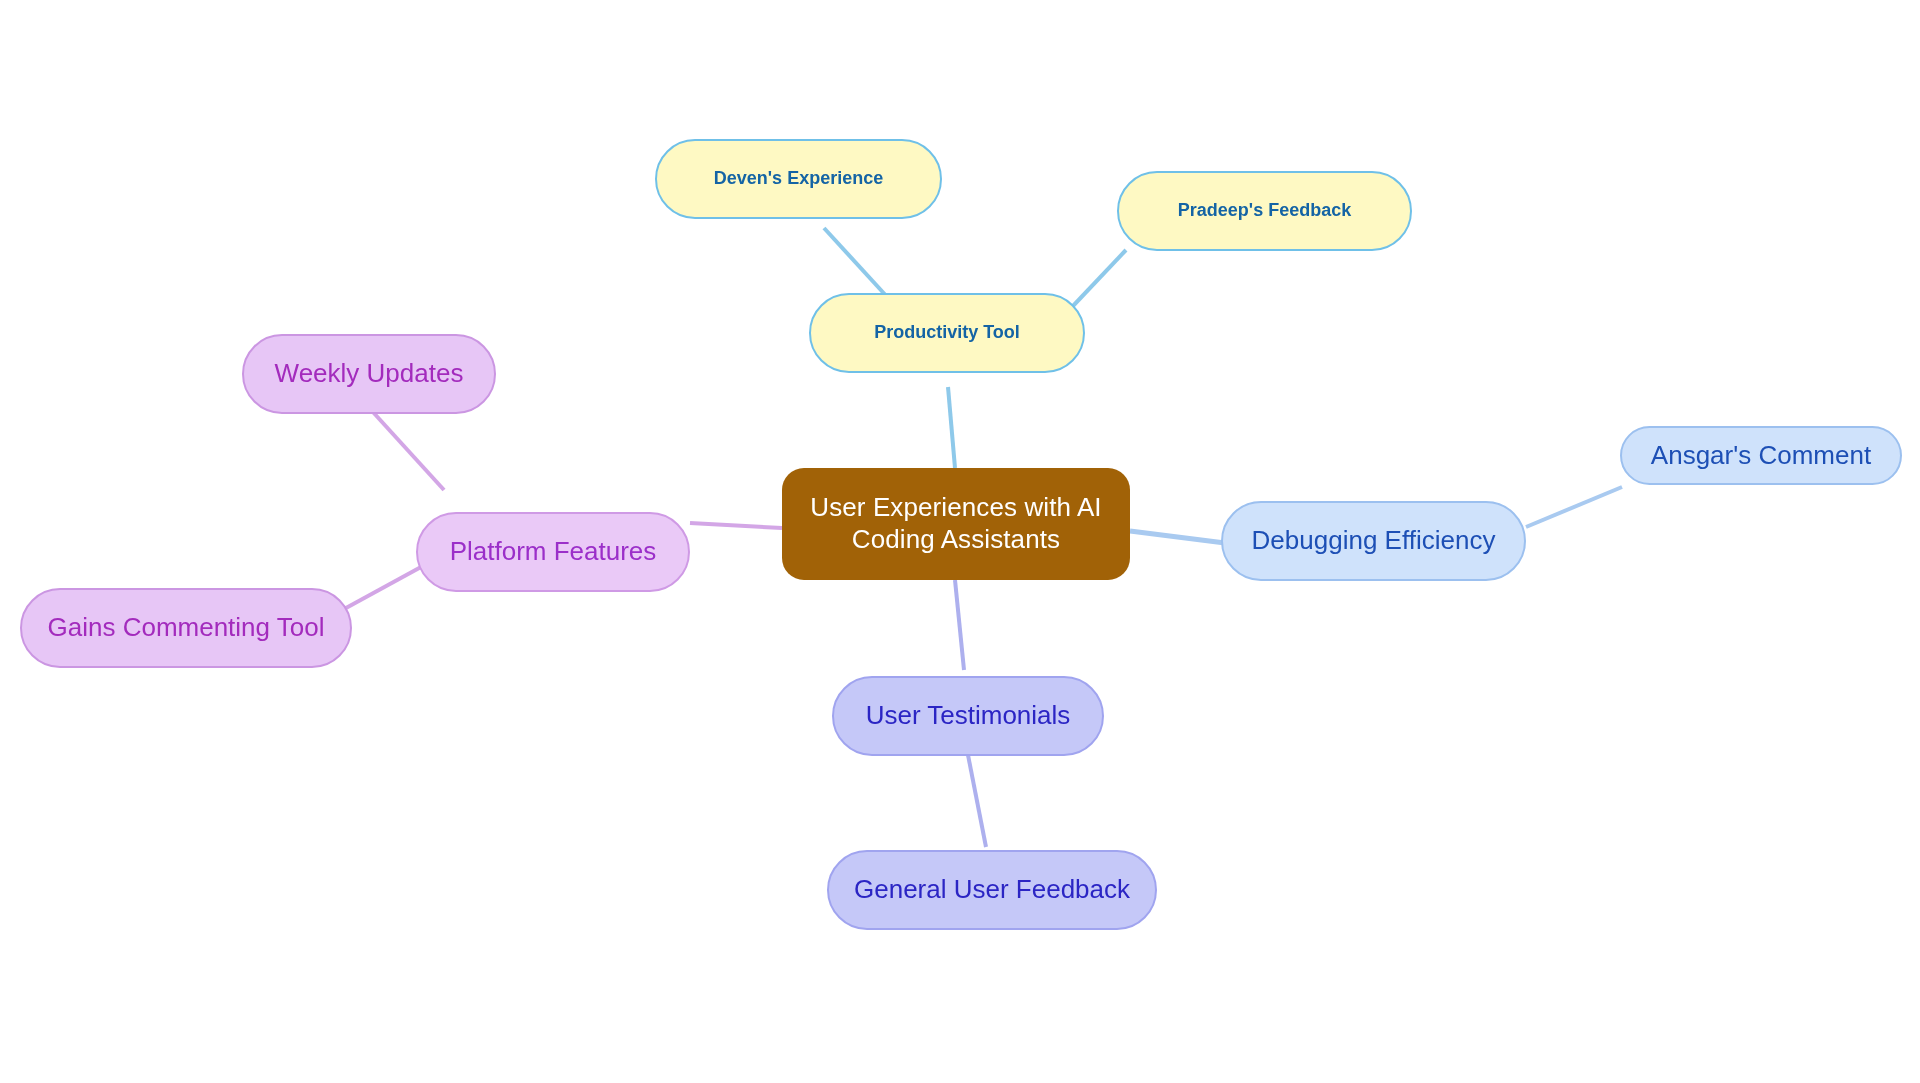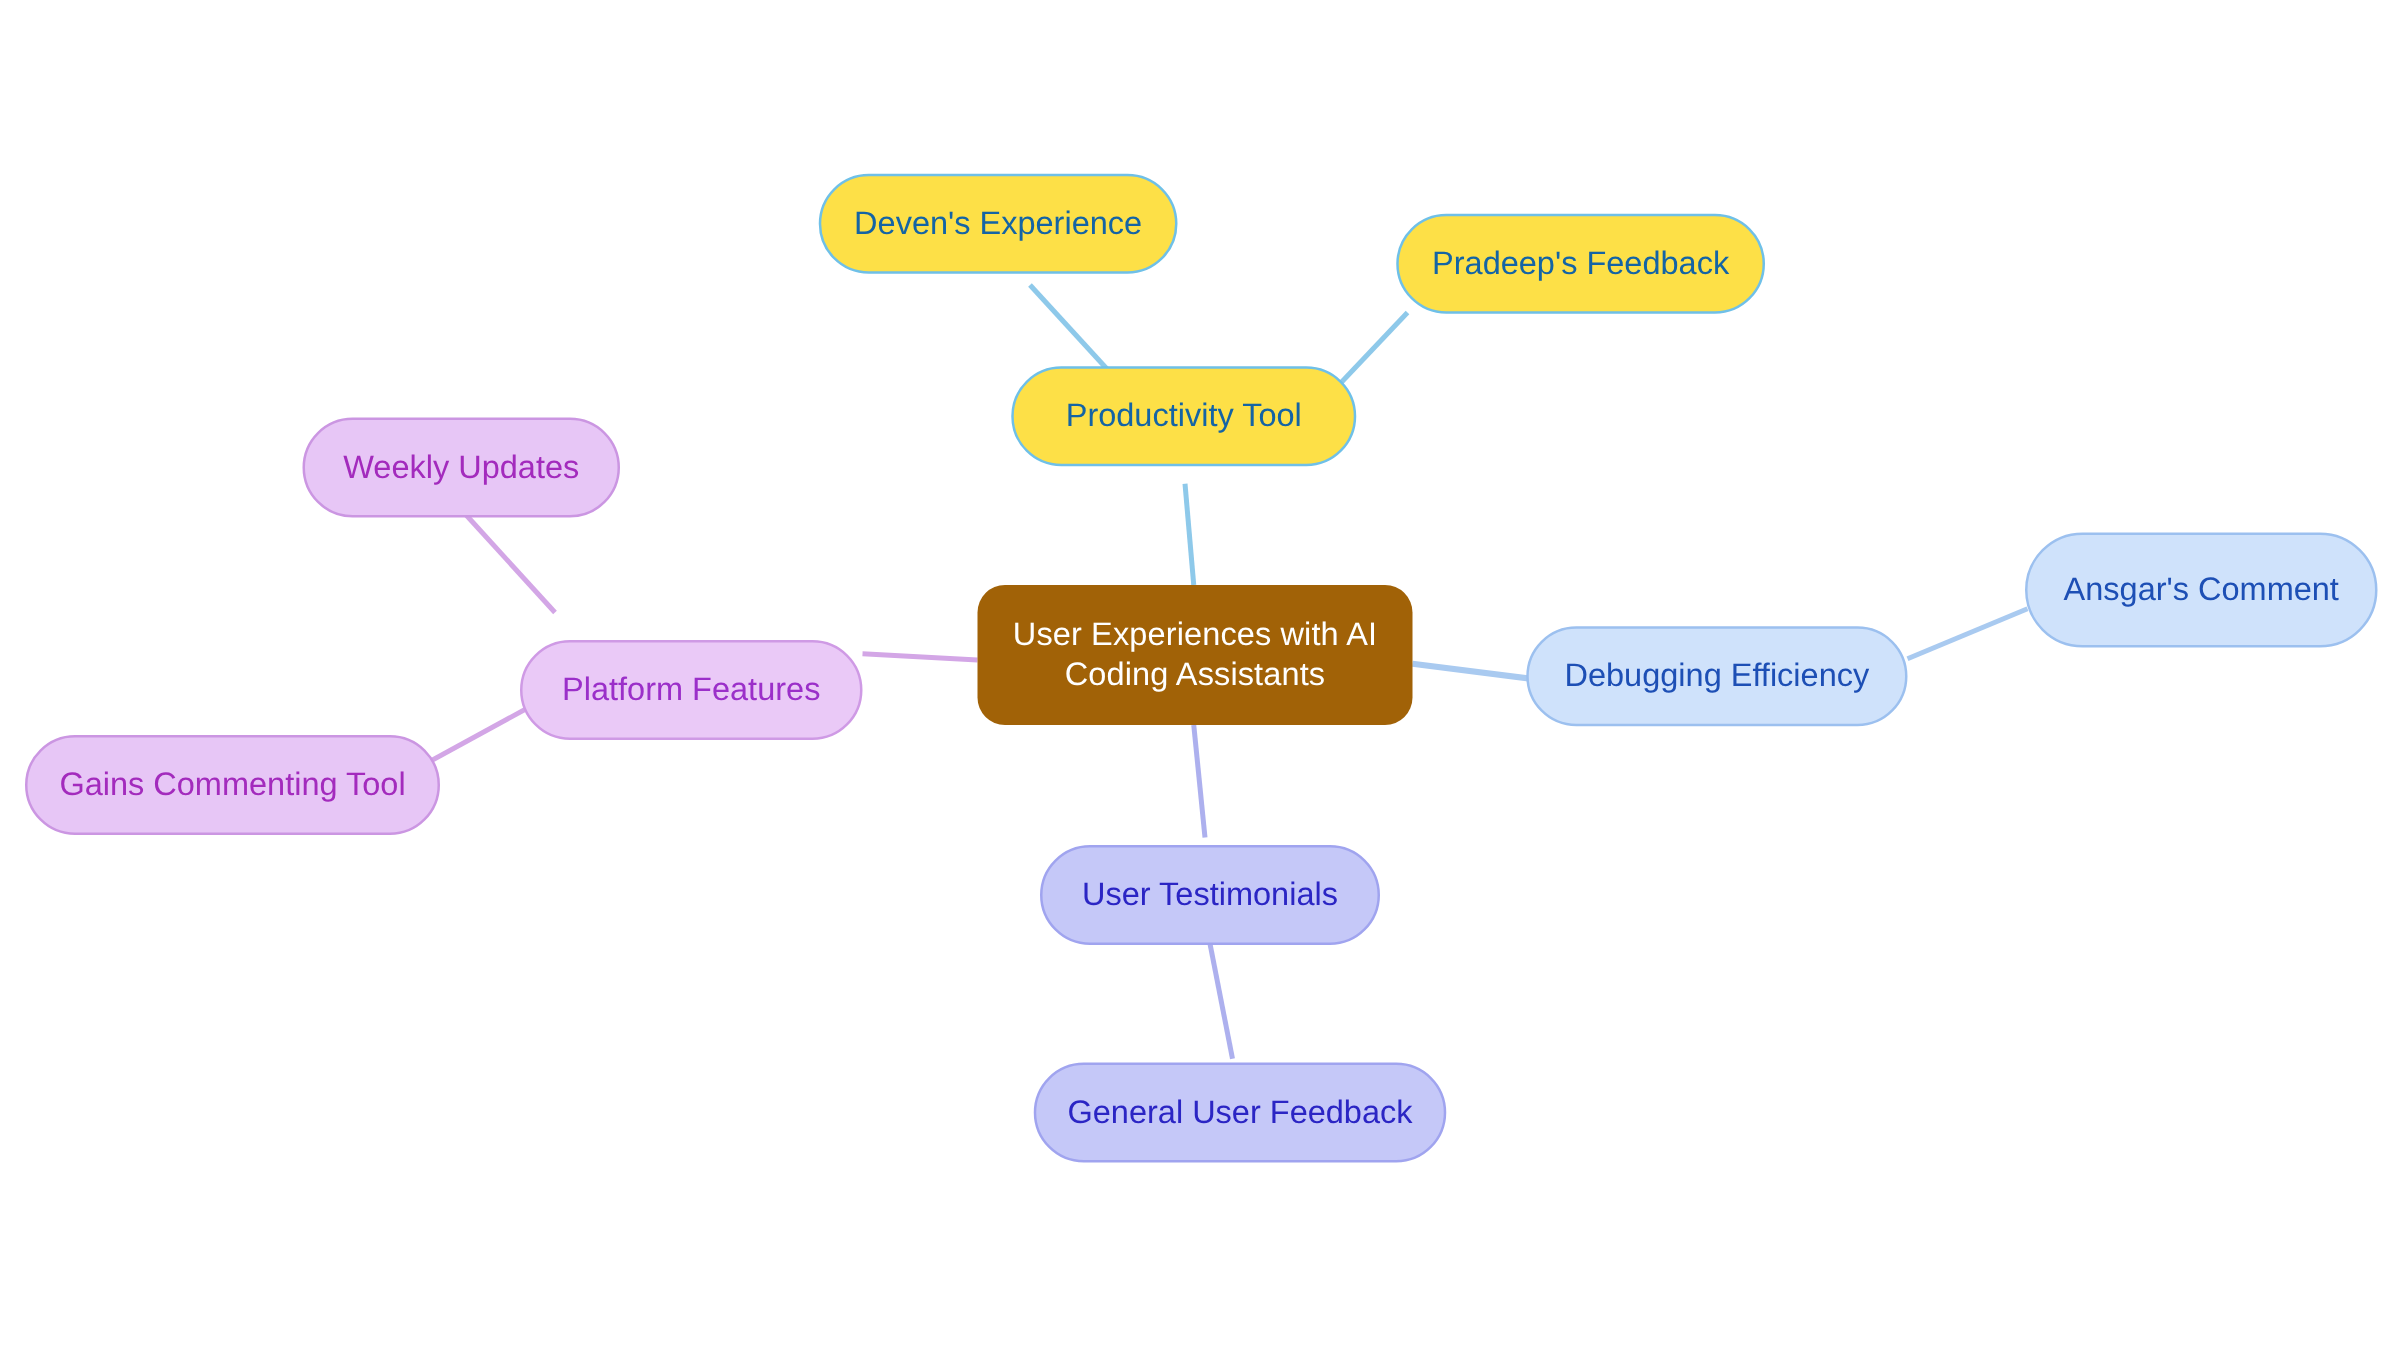--- a/index.html
+++ b/index.html
@@ -47,24 +47,25 @@
     color: #ffffff;
     font-size: 26px;
     letter-spacing: 0.1px;
     z-index: 3;
   }
   .node-label {
     display: block;
     padding: 0 4px;
   }
   .theme-sky {
-    background: #fde047;
+    background: #fef9c3;
     border-color: #6fc0e8;
     color: #1464a5;
-    font-size: 26px;
+    font-size: 18px;
+    font-weight: bold;
   }
   .theme-ice {
     background: #cfe2fb;
     border-color: #9cc0ef;
     color: #1d4fb5;
     font-size: 26px;
   }
   .theme-peri {
     background: #c5c8f8;
     border-color: #a0a4ef;
@@ -117,21 +118,21 @@
   </div>
 
   <div class="node pill theme-sky" style="left:1117px; top:171px; width:295px; height:80px;text-align:center;">
     <span class="node-label">Pradeep's Feedback</span>
   </div>
 
   <div class="node pill theme-ice" style="left:1221px; top:501px; width:305px; height:80px;">
     <span class="node-label">Debugging Efficiency</span>
   </div>
 
-  <div class="node pill theme-ice" style="left:1620px; top:426px; width:282px; height:92px;align-items:center;">
+  <div class="node pill theme-ice" style="left:1620px; top:426px; width:282px; height:59px;align-items:center;">
     <span class="node-label">Ansgar's Comment</span>
   </div>
 
   <div class="node pill theme-peri" style="left:832px; top:676px; width:272px; height:80px;">
     <span class="node-label">User Testimonials</span>
   </div>
 
   <div class="node pill theme-peri" style="left:827px; top:850px; width:330px; height:80px;">
     <span class="node-label">General User Feedback</span>
   </div>

